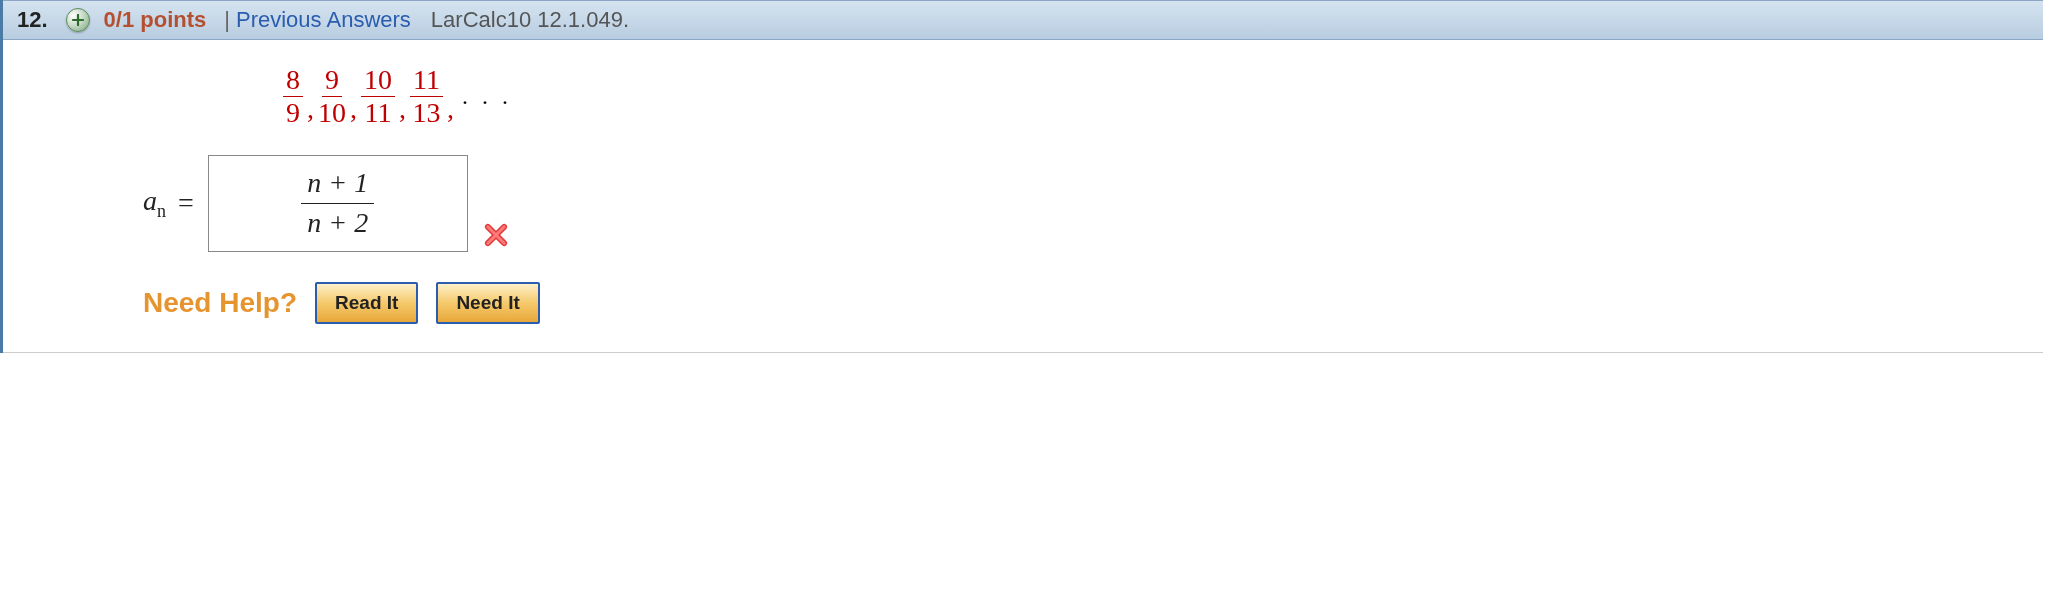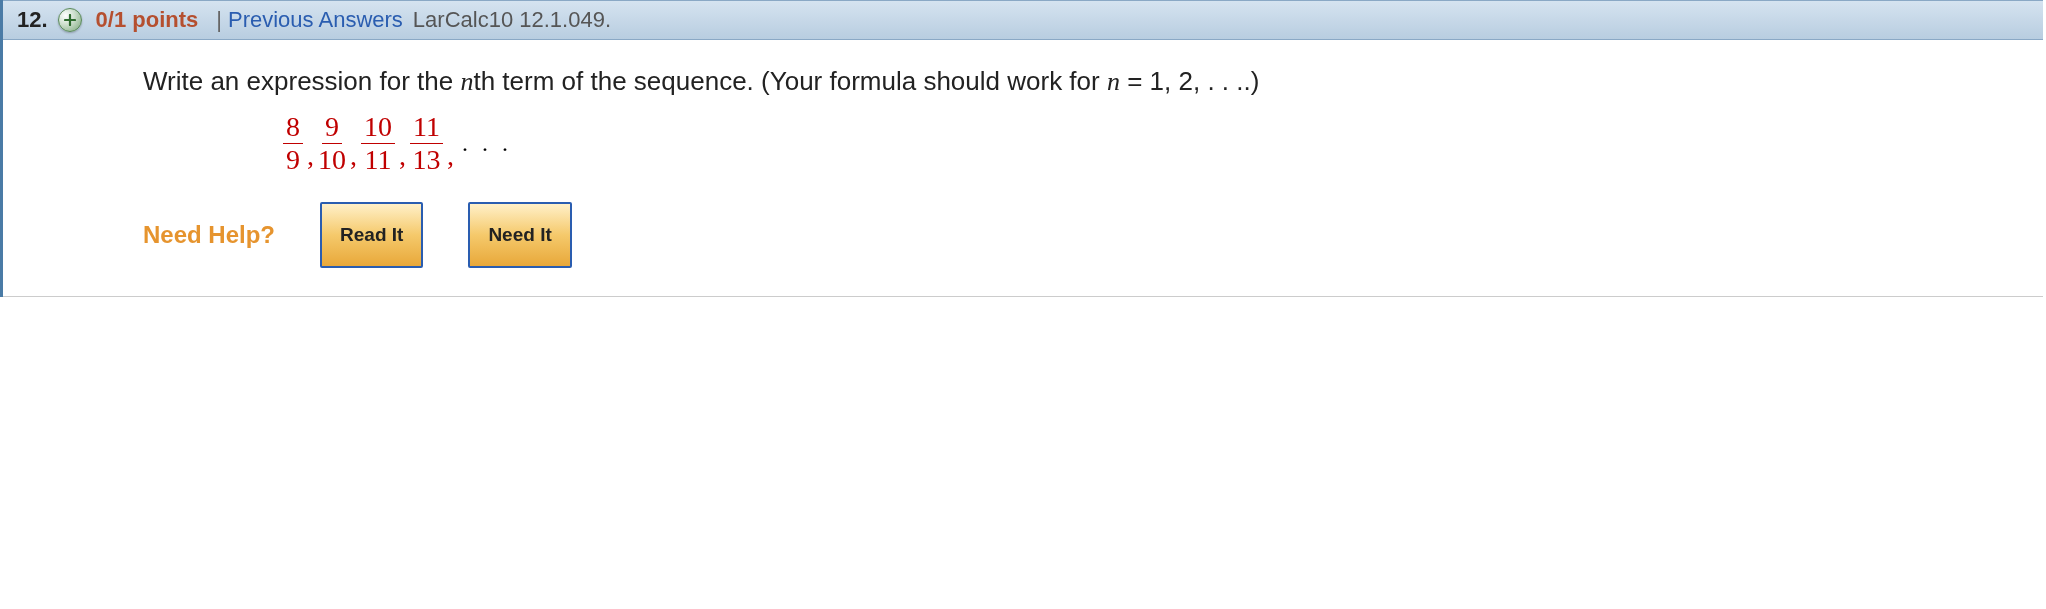--- a/index.html
+++ b/index.html
@@ -19,21 +19,21 @@
     border-bottom: 1px solid #8aa8c5;
     padding: 6px 14px;
     display: flex;
     align-items: center;
     font-size: 22px;
     color: #333;
   }
   .question-number {
     font-weight: bold;
     color: #222;
-    margin-right: 10px;
+    margin-right: 18px;
     text-align: center;
   }
   .expand-icon {
     display: inline-flex;
     align-items: center;
     justify-content: center;
     width: 22px;
     height: 22px;
     border-radius: 50%;
     background: radial-gradient(circle at 30% 30%, #ffffff, #cfe0cf 40%, #7aa77a 100%);
@@ -50,21 +50,21 @@
     color: #b54f2f;
     margin-right: 18px;
   }
   .separator {
     color: #666;
     margin: 0 6px 0 0;
   }
   .prev-answers {
     color: #2a5db0;
     cursor: pointer;
-    margin-right: 10px;
+    margin-right: 20px;
   }
   .question-ref {
     color: #555;
   }
   .question-body {
     padding: 26px 0 28px 140px;
     border-bottom: 1px solid #ccc;
     font-size: 26px;
     color: #222;
   }
@@ -156,35 +156,34 @@
   .wrong-icon svg {
     width: 28px;
     height: 28px;
   }
   .help-row {
     display: flex;
     align-items: center;
     gap: 18px;
   }
   .need-help {
-    font-size: 24px;
+    font-size: 28px;
     font-weight: bold;
     color: #e6942e;
   }
   .help-button {
     background: linear-gradient(to bottom, #fff0c8 0%, #f5c96b 50%, #e8a83a 100%);
     border: 2px solid #2a5db0;
     border-radius: 2px;
-    padding: 20px 18px;
+    padding: 8px 18px;
     font-size: 19px;
     font-weight: bold;
     color: #222;
     cursor: pointer;
     font-family: Verdana, Arial, sans-serif;
-    margin-left: 27px;
   }
 </style>
 </head>
 <body>
 
 <div class="question-container">
 
   <div class="question-header">
     <span class="question-number">12.</span>
     <span class="expand-icon">
@@ -193,23 +192,20 @@
         </svg>
     </span>
     <span class="points">0/1 points</span>
     <span class="separator">|</span>
     <span class="prev-answers">Previous Answers</span>
     <span class="question-ref">LarCalc10 12.1.049.</span>
   </div>
 
   <div class="question-body">
 
-    <div class="prompt-text">
-      <span>Write an expression for the </span><span class="math-n">n</span><span>th term of the sequence. (Your formula should work for </span><span class="math-n">n</span><span> = 1, 2, . . ..)</span>
-    </div>
 
     <div class="sequence">
       <span class="frac">
         <span class="num">8</span>
         <span class="den">9</span>
       </span>
       <span class="comma">,</span>
       <span class="frac">
         <span class="num">9</span>
         <span class="den">10</span>
@@ -221,20 +217,38 @@
       </span>
       <span class="comma">,</span>
       <span class="frac">
         <span class="num">11</span>
         <span class="den">13</span>
       </span>
       <span class="comma">,</span>
       <span class="dots">. . .</span>
     </div>
 
+    <div class="answer-row">
+      <span class="an-label">
+        <span>a</span><sub>n</sub>
+      </span>
+      <span class="equals">=</span>
+      <span class="answer-box">
+        <span class="afrac">
+          <span class="num">n + 1</span>
+          <span class="den">n + 2</span>
+        </span>
+      </span>
+      <span class="wrong-icon">
+        <svg viewBox="0 0 24 24">
+          <path d="M5 5 L19 19 M19 5 L5 19" stroke="#e23b3b" stroke-width="5" stroke-linecap="round"></path>
+          <path d="M5 5 L19 19 M19 5 L5 19" stroke="#ff7a7a" stroke-width="2.5" stroke-linecap="round"></path>
+        </svg>
+      </span>
+    </div>
 
     <div class="help-row">
       <span class="need-help">Need Help?</span>
       <button class="help-button">Read It</button>
       <button class="help-button">Need It</button>
     </div>
 
   </div>
 </div>
 

